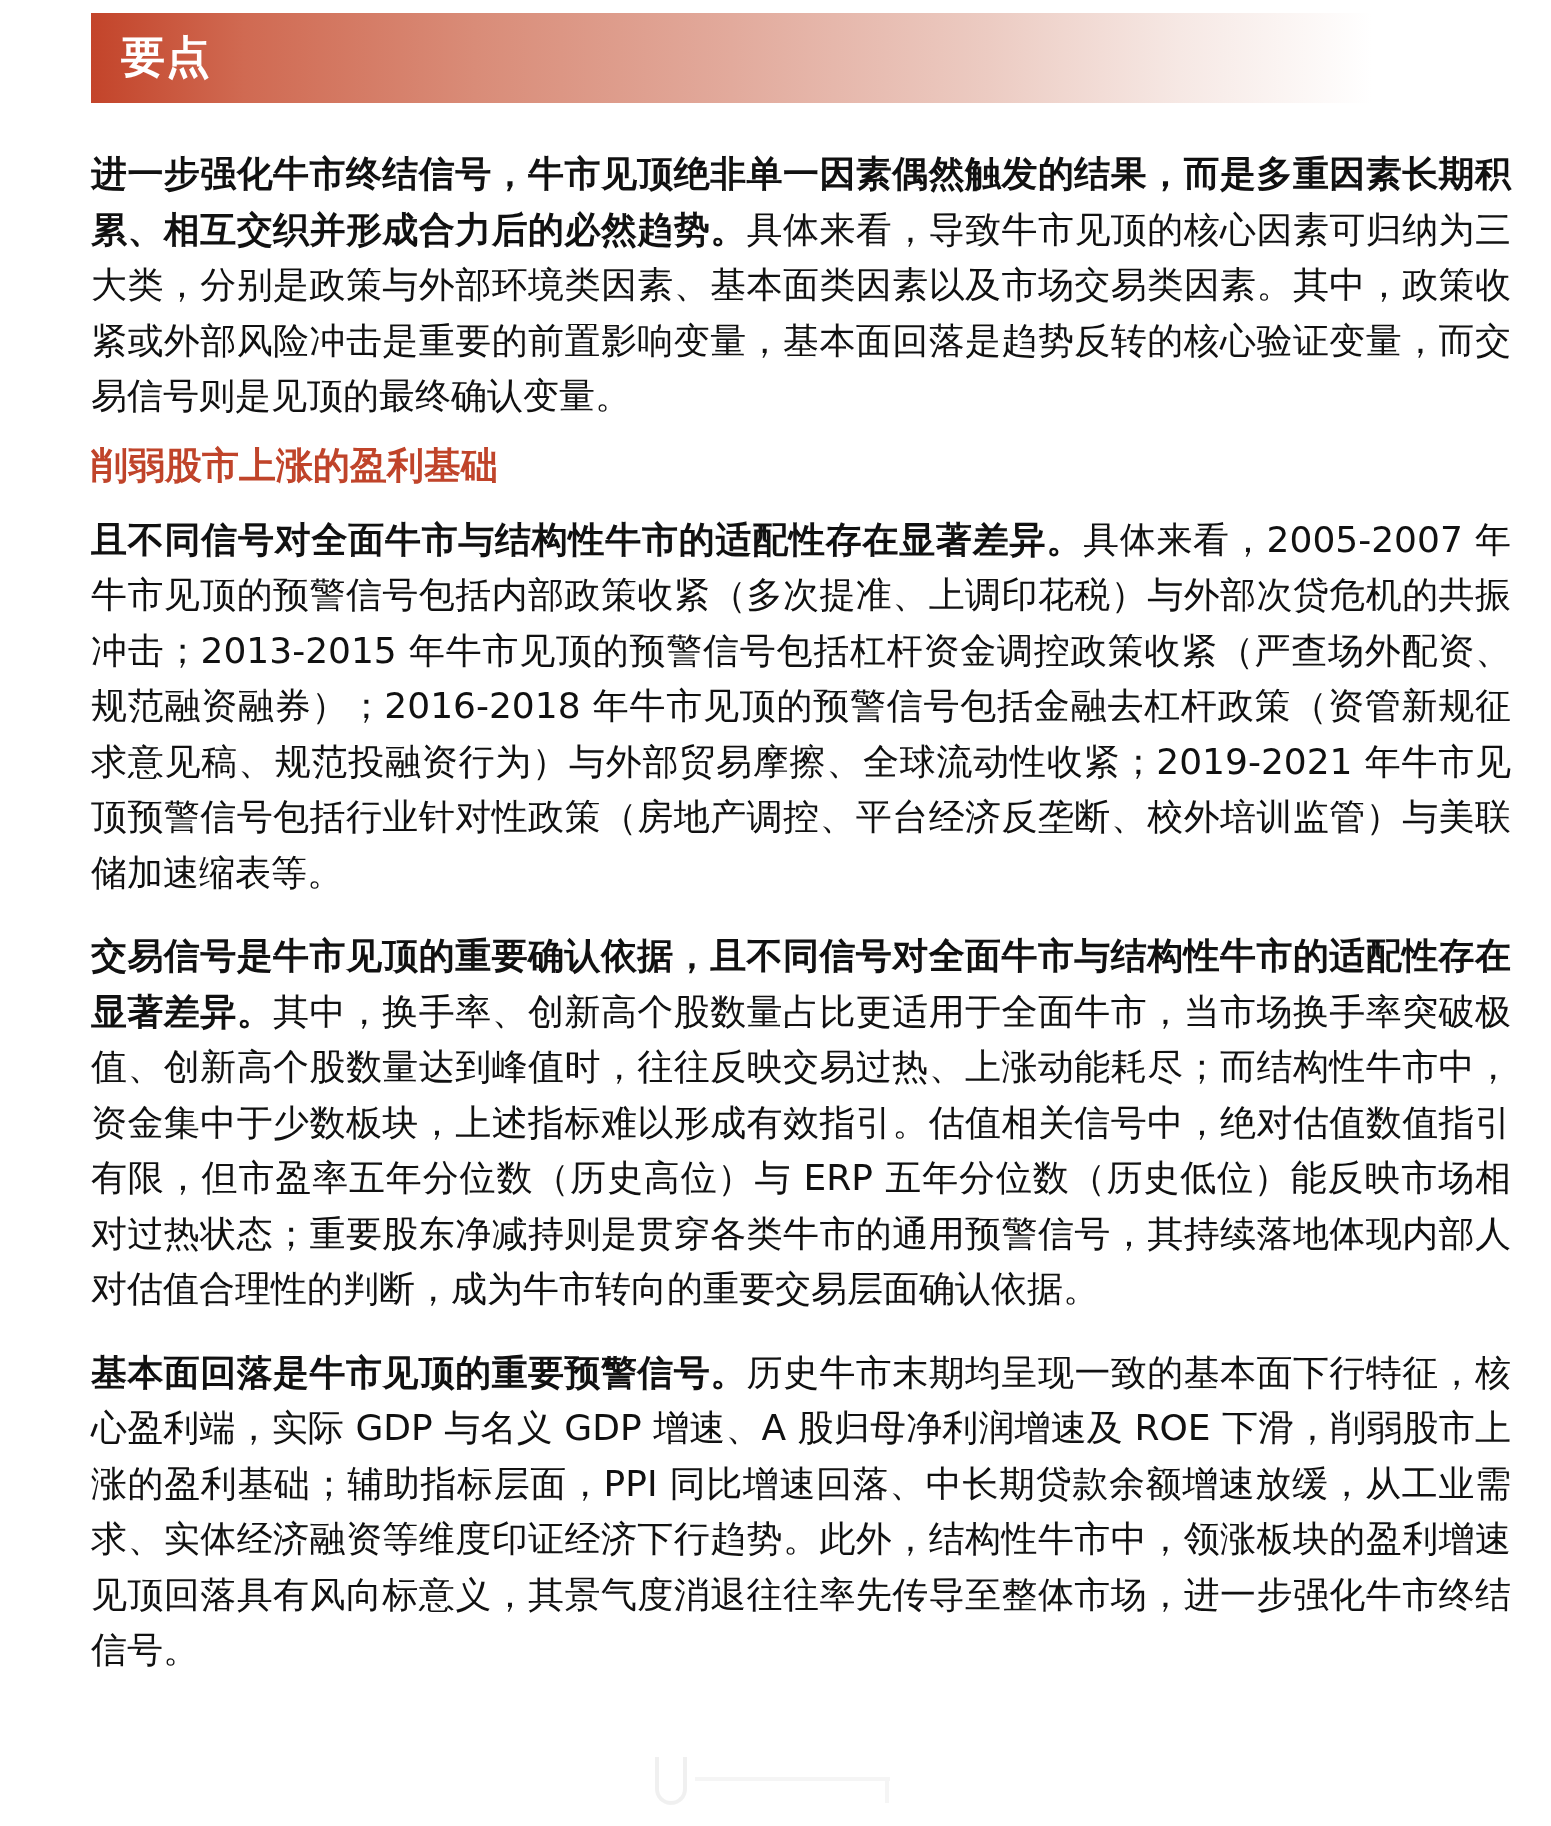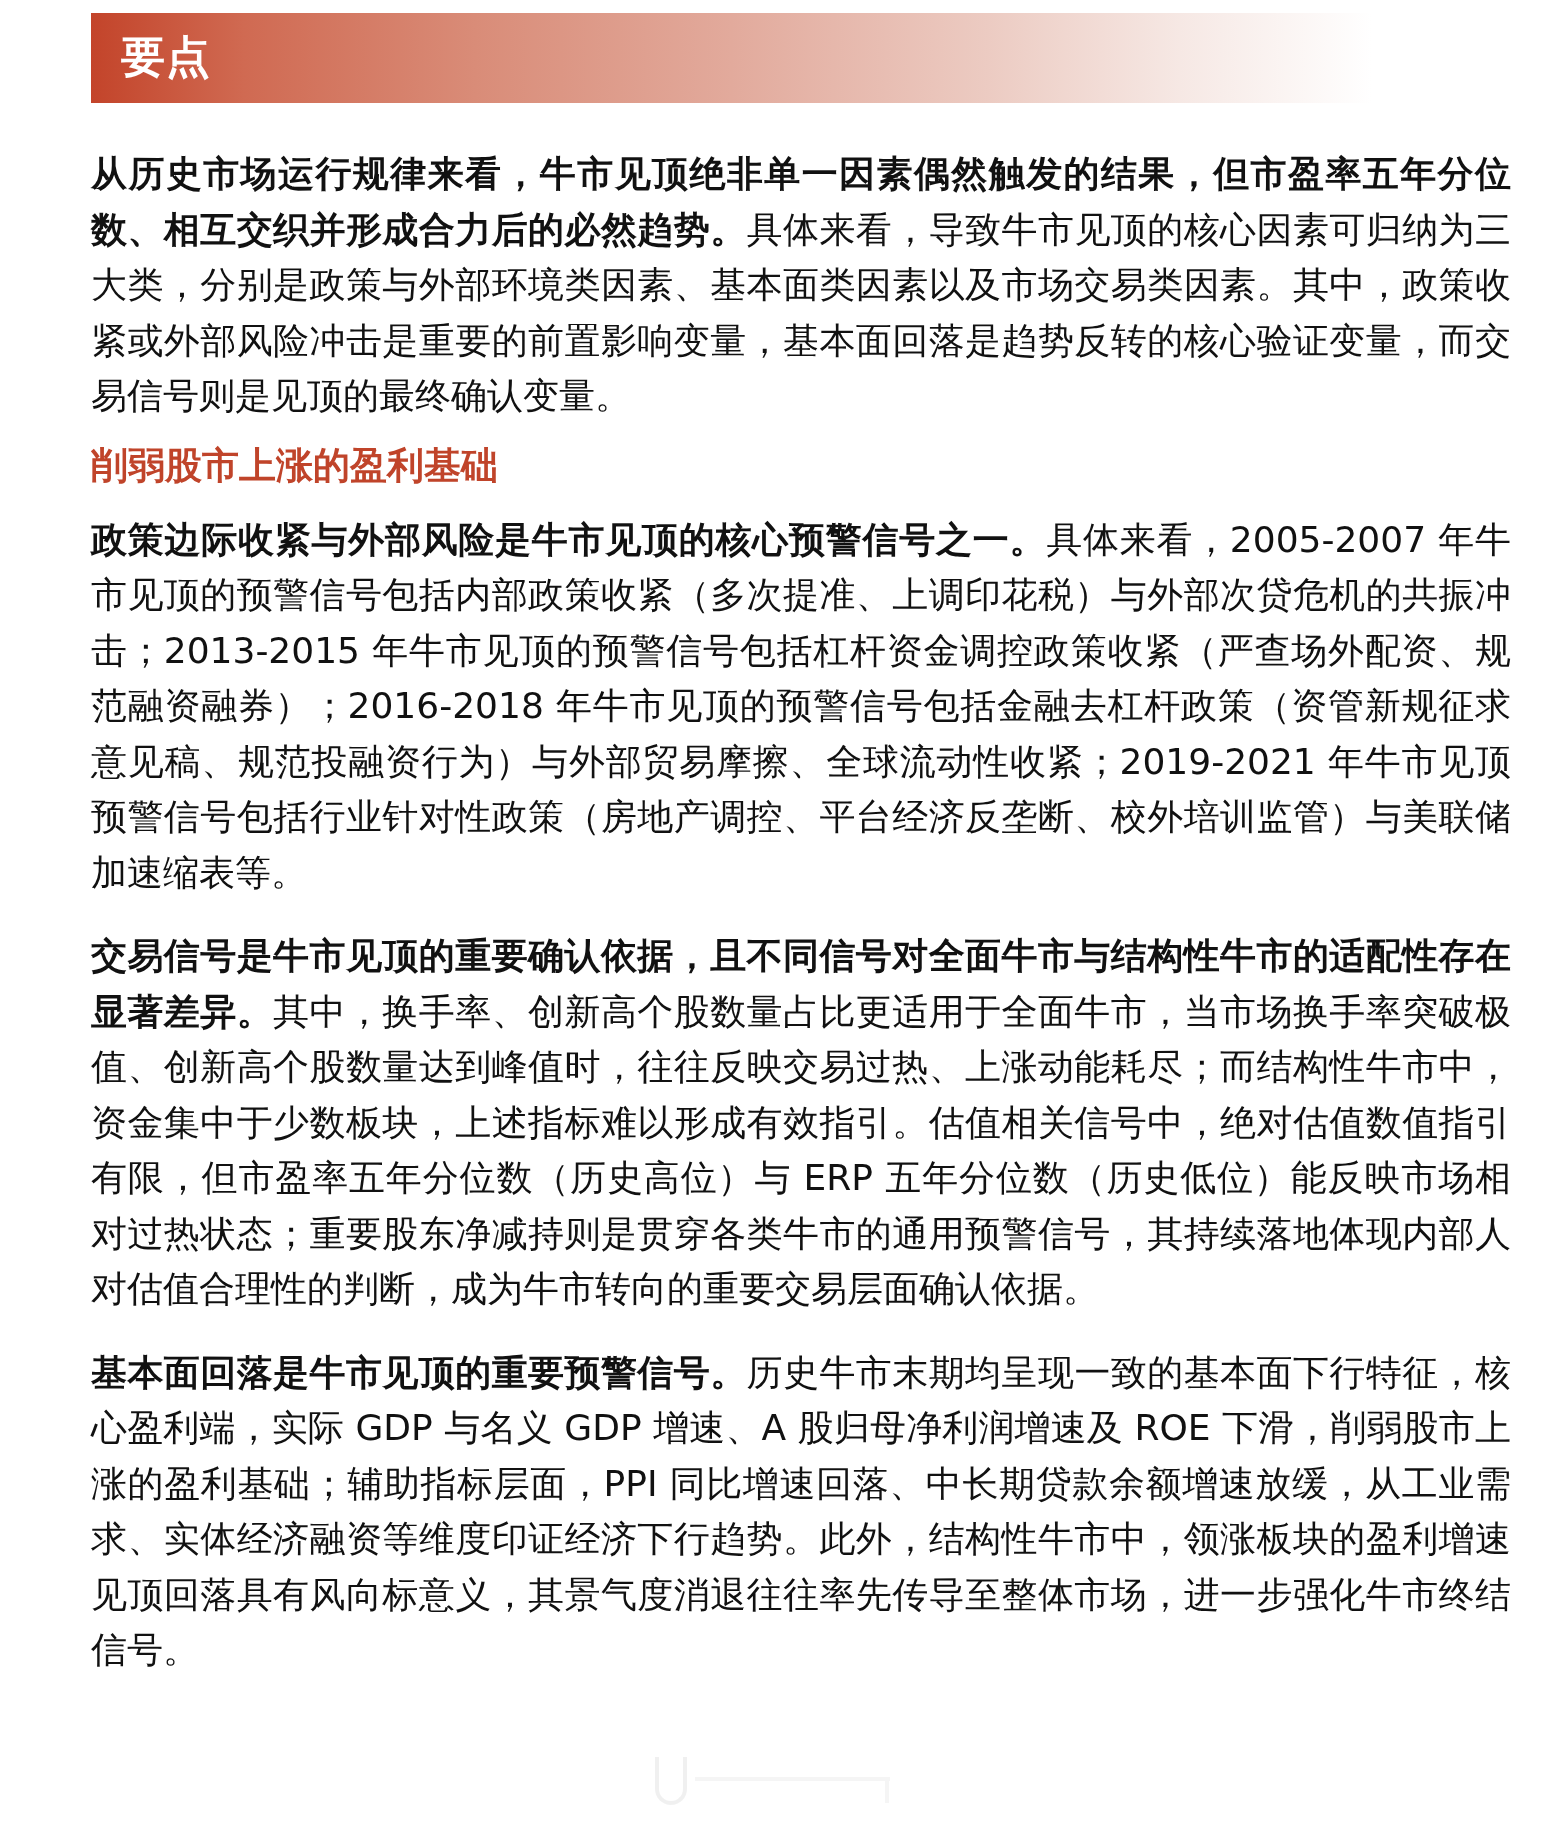--- a/index.html
+++ b/index.html
@@ -112,27 +112,27 @@
 </head>
 <body>
 
 <div class="banner">
   <div class="banner-title">要点</div>
 </div>
 
 <div class="content">
 
 
-  <p class="para"><span class="lead">从历史市场运行规律来看，牛市见顶绝非单一因素偶然触发的结果，但市盈率五年分位数、相互交织并形成合力后的必然趋势。</span><span>具体来看，导致牛市见顶的核心因素可归纳为三大类，分别是政策与外部环境类因素、基本面类因素以及市场交易类因素。其中，政策收紧或外部风险冲击是重要的前置影响变量，基本面回落是趋势反转的核心验证变量，而交易信号则是见顶的最终确认变量。</span></p>
+  <p class="para"><span class="lead">进一步强化牛市终结信号，牛市见顶绝非单一因素偶然触发的结果，而是多重因素长期积累、相互交织并形成合力后的必然趋势。</span><span>具体来看，导致牛市见顶的核心因素可归纳为三大类，分别是政策与外部环境类因素、基本面类因素以及市场交易类因素。其中，政策收紧或外部风险冲击是重要的前置影响变量，基本面回落是趋势反转的核心验证变量，而交易信号则是见顶的最终确认变量。</span></p>
 
   <div class="gap-after-p1"></div>
 
   <h2 class="section-heading">削弱股市上涨的盈利基础</h2>
 
-  <p class="para"><span class="lead">政策边际收紧与外部风险是牛市见顶的核心预警信号之一。</span><span>具体来看，2005-2007 年牛市见顶的预警信号包括内部政策收紧（多次提准、上调印花税）与外部次贷危机的共振冲击；2013-2015 年牛市见顶的预警信号包括杠杆资金调控政策收紧（严查场外配资、规范融资融券）；2016-2018 年牛市见顶的预警信号包括金融去杠杆政策（资管新规征求意见稿、规范投融资行为）与外部贸易摩擦、全球流动性收紧；2019-2021  年牛市见顶预警信号包括行业针对性政策（房地产调控、平台经济反垄断、校外培训监管）与美联储加速缩表等。</span></p>
+  <p class="para"><span class="lead">且不同信号对全面牛市与结构性牛市的适配性存在显著差异。</span><span>具体来看，2005-2007 年牛市见顶的预警信号包括内部政策收紧（多次提准、上调印花税）与外部次贷危机的共振冲击；2013-2015 年牛市见顶的预警信号包括杠杆资金调控政策收紧（严查场外配资、规范融资融券）；2016-2018 年牛市见顶的预警信号包括金融去杠杆政策（资管新规征求意见稿、规范投融资行为）与外部贸易摩擦、全球流动性收紧；2019-2021  年牛市见顶预警信号包括行业针对性政策（房地产调控、平台经济反垄断、校外培训监管）与美联储加速缩表等。</span></p>
 
   <p class="para"><span class="lead">交易信号是牛市见顶的重要确认依据，且不同信号对全面牛市与结构性牛市的适配性存在显著差异。</span><span>其中，换手率、创新高个股数量占比更适用于全面牛市，当市场换手率突破极值、创新高个股数量达到峰值时，往往反映交易过热、上涨动能耗尽；而结构性牛市中，资金集中于少数板块，上述指标难以形成有效指引。估值相关信号中，绝对估值数值指引有限，但市盈率五年分位数（历史高位）与 ERP 五年分位数（历史低位）能反映市场相对过热状态；重要股东净减持则是贯穿各类牛市的通用预警信号，其持续落地体现内部人对估值合理性的判断，成为牛市转向的重要交易层面确认依据。</span></p>
 
   <p class="para"><span class="lead">基本面回落是牛市见顶的重要预警信号。</span><span>历史牛市末期均呈现一致的基本面下行特征，核心盈利端，实际 GDP 与名义 GDP 增速、A 股归母净利润增速及 ROE 下滑，削弱股市上涨的盈利基础；辅助指标层面，PPI 同比增速回落、中长期贷款余额增速放缓，从工业需求、实体经济融资等维度印证经济下行趋势。此外，结构性牛市中，领涨板块的盈利增速见顶回落具有风向标意义，其景气度消退往往率先传导至整体市场，进一步强化牛市终结信号。</span></p>
 
 </div>
 
 <div class="watermark">
   <div class="cup"></div>
   <div class="bar"></div>

